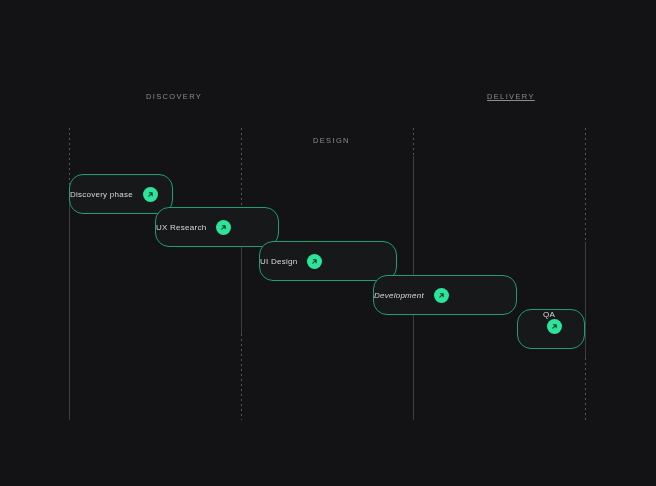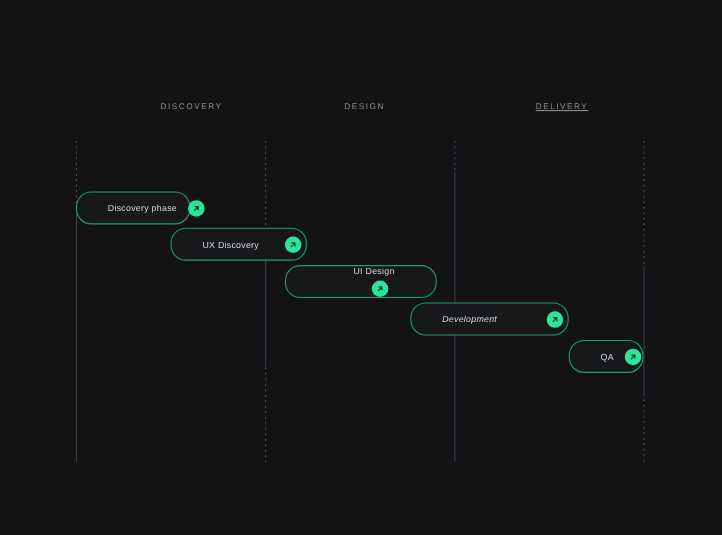--- a/index.html
+++ b/index.html
@@ -54,28 +54,27 @@
     background-repeat: repeat-y;
   }
   .seg-solid {
     background: #3c3e42;
   }
 
   
   .pill {
     position: absolute;
     box-sizing: border-box;
-    height: 30px;
+    height: 40px;
     border: 1px solid #1f9e6e;
     border-radius: 14px;
     background: #16181a;
     display: flex;
     align-items: center;
-    justify-content: space-between;
-    padding: 0 4px 0 28px;
+    padding: 0 4px 0 0;
   }
   .pill-label {
     font-size: 8px;
     color: #d7dadd;
     letter-spacing: 0.25px;
     white-space: nowrap;
     font-family: "Liberation Sans", sans-serif;
   }
   .pill-badge {
     width: 15px;
@@ -92,21 +91,21 @@
     display: block;
   }
 </style>
 </head>
 <body>
 
 <div id="canvas">
 
   <div id="headers">
       <div class="col-header" style="left: 146px;">DISCOVERY</div>
-      <div class="col-header" style="left: 313px;">DESIGN</div>
+      <div class="col-header" style="left: 313px; margin-top: 44px;">DESIGN</div>
       <div class="col-header" style="left: 487px; text-decoration: underline;">DELIVERY</div>
     </div>
 
   <div id="dividers">
       <div class="lane-line" style="left: 69px;">
         <div class="seg seg-dotted" style="top: 0px; height: 60px;"></div>
         <div class="seg seg-solid" style="top: 60px; height: 232px;"></div>
       </div>
       <div class="lane-line" style="left: 241px;">
         <div class="seg seg-dotted" style="top: 0px; height: 96px;"></div>
@@ -127,44 +126,44 @@
   <div id="tasks">
       <div class="pill" style="left: 69px; top: 174px; width: 104px;">
         <span class="pill-label">Discovery phase</span>
         <span class="pill-badge">
           <svg width="7" height="7" viewBox="0 0 10 10">
             <path d="M2.6 7.4 L7.4 2.6 M3.3 2.6 H7.4 V6.7" stroke="#0f3d2c" stroke-width="1.5" fill="none" stroke-linecap="round" stroke-linejoin="round"></path>
           </svg>
         </span>
       </div>
       <div class="pill" style="left: 155px; top: 207px; width: 124px;">
-        <span class="pill-label">UX Discovery</span>
+        <span class="pill-label">UX Research</span>
         <span class="pill-badge">
           <svg width="7" height="7" viewBox="0 0 10 10">
             <path d="M2.6 7.4 L7.4 2.6 M3.3 2.6 H7.4 V6.7" stroke="#0f3d2c" stroke-width="1.5" fill="none" stroke-linecap="round" stroke-linejoin="round"></path>
           </svg>
         </span>
       </div>
-      <div class="pill" style="left: 259px; top: 241px; width: 138px; flex-direction: column;">
+      <div class="pill" style="left: 259px; top: 241px; width: 138px;">
         <span class="pill-label">UI Design</span>
         <span class="pill-badge">
           <svg width="7" height="7" viewBox="0 0 10 10">
             <path d="M2.6 7.4 L7.4 2.6 M3.3 2.6 H7.4 V6.7" stroke="#0f3d2c" stroke-width="1.5" fill="none" stroke-linecap="round" stroke-linejoin="round"></path>
           </svg>
         </span>
       </div>
       <div class="pill" style="left: 373px; top: 275px; width: 144px; font-style: italic;">
         <span class="pill-label">Development</span>
         <span class="pill-badge">
           <svg width="7" height="7" viewBox="0 0 10 10">
             <path d="M2.6 7.4 L7.4 2.6 M3.3 2.6 H7.4 V6.7" stroke="#0f3d2c" stroke-width="1.5" fill="none" stroke-linecap="round" stroke-linejoin="round"></path>
           </svg>
         </span>
       </div>
-      <div class="pill" style="left: 517px; top: 309px; width: 68px;">
+      <div class="pill" style="left: 517px; top: 309px; width: 68px; flex-direction: column;">
         <span class="pill-label">QA</span>
         <span class="pill-badge">
           <svg width="7" height="7" viewBox="0 0 10 10">
             <path d="M2.6 7.4 L7.4 2.6 M3.3 2.6 H7.4 V6.7" stroke="#0f3d2c" stroke-width="1.5" fill="none" stroke-linecap="round" stroke-linejoin="round"></path>
           </svg>
         </span>
       </div>
     </div>
 
 </div>

